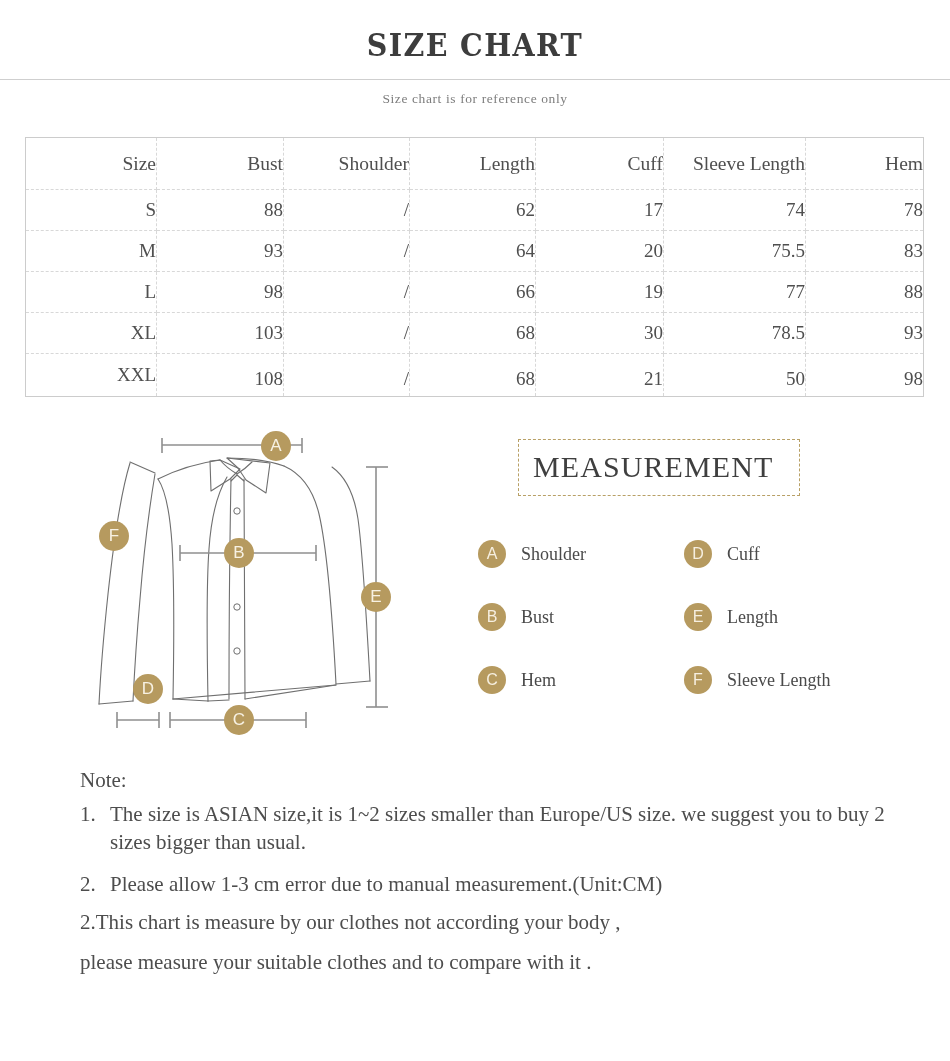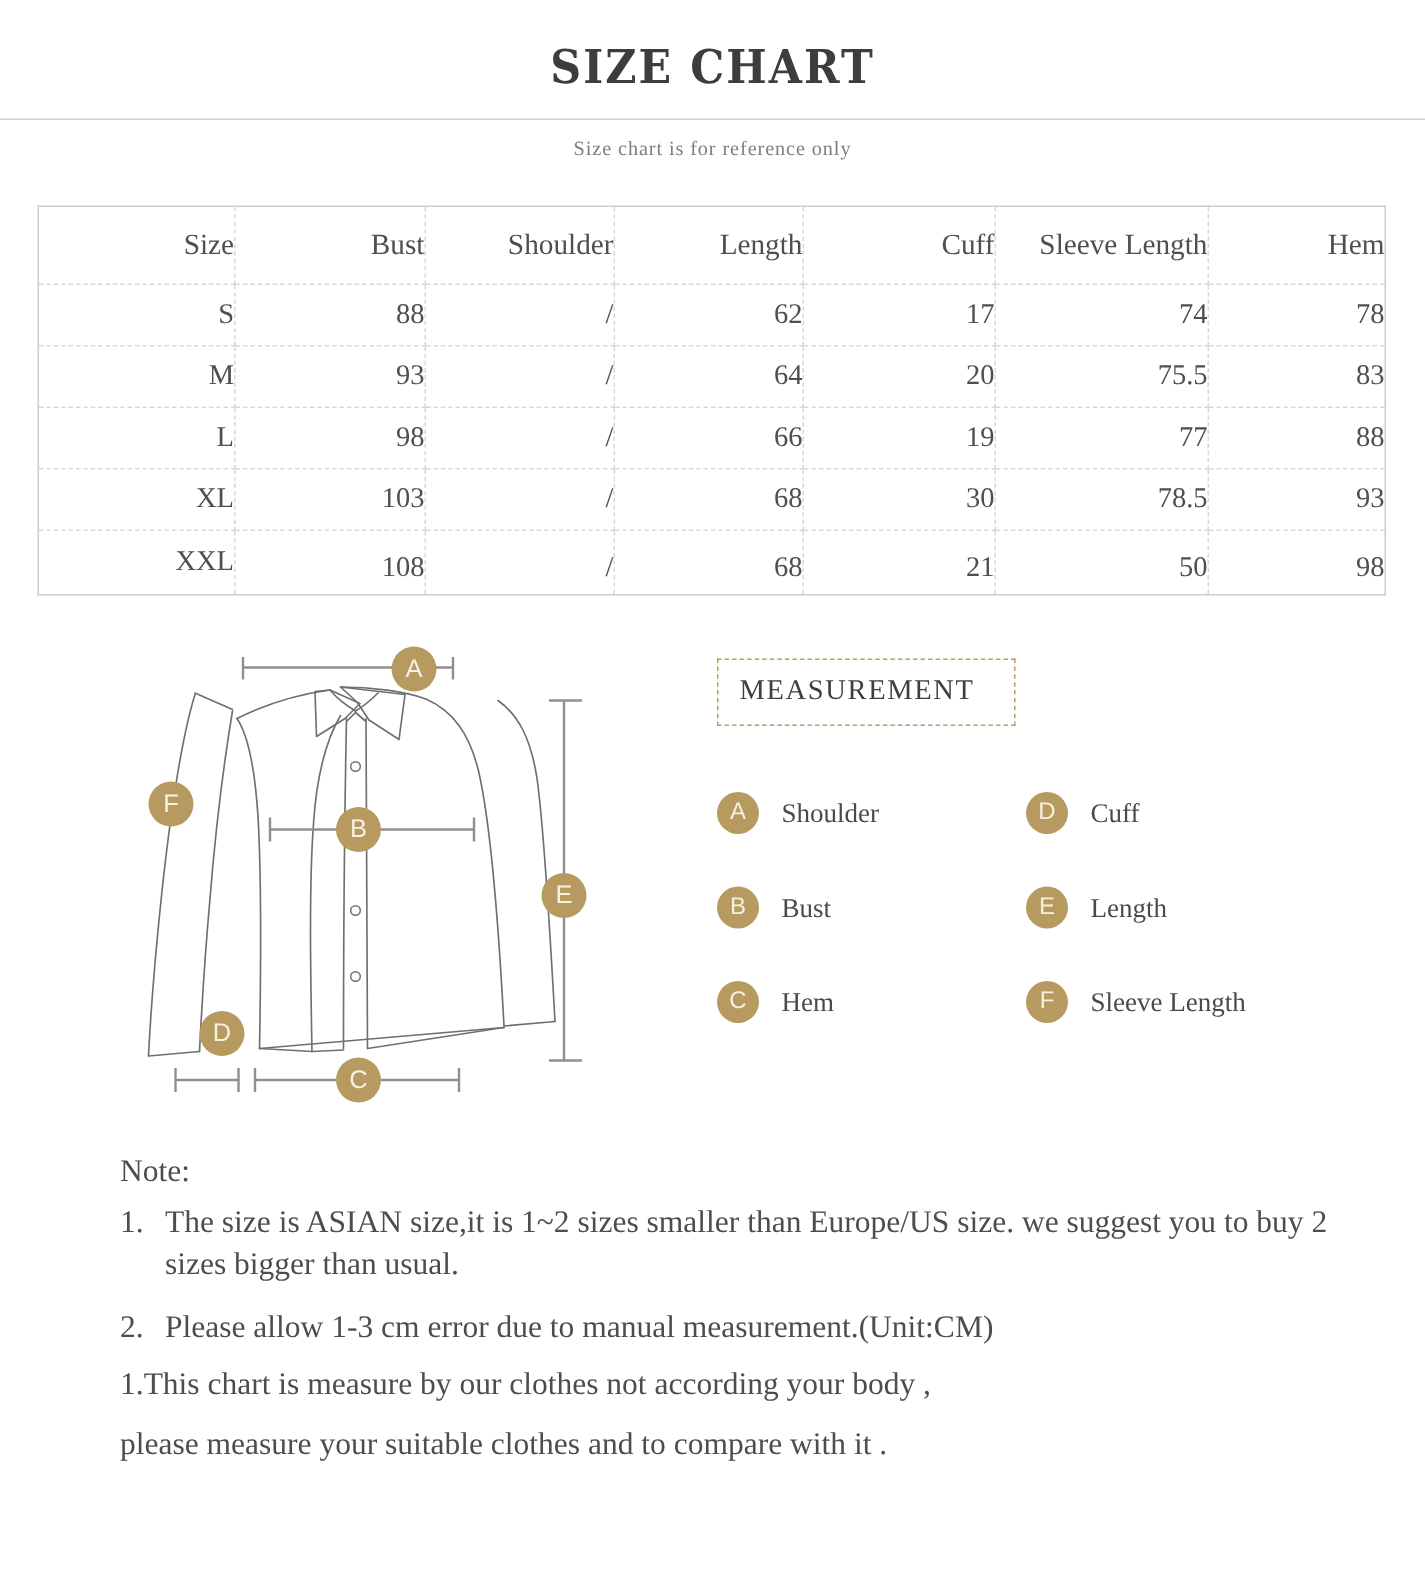--- a/index.html
+++ b/index.html
@@ -124,23 +124,24 @@
   .legend-panel {
     position: absolute;
     left: 478px;
     top: 20px;
     width: 420px;
   }
   .measurement-box {
     display: inline-block;
     border: 1px dashed #b8a066;
     padding: 10px 26px 11px 14px;
-    font-size: 19px;
+    font-size: 30px;
     letter-spacing: 1.1px;
     color: #3f3f3f;
+    margin-left: 40px;
   }
   .legend-grid {
     margin-top: 44px;
     display: grid;
     grid-template-columns: 206px 206px;
     grid-row-gap: 35px;
   }
   .legend-item {
     display: flex;
     align-items: center;
@@ -400,15 +401,15 @@
   <div class="note-row">
     <span class="note-marker">1.</span>
     <span class="note-text">The size is ASIAN size,it is 1~2 sizes smaller than Europe/US size. we suggest you to buy 2 sizes bigger than usual.</span>
   </div>
 
   <div class="note-row" style="margin-top:14px;">
     <span class="note-marker">2.</span>
     <span class="note-text">Please allow 1-3 cm error due to manual measurement.(Unit:CM)</span>
   </div>
 
-  <div class="note-plain">1.This chart is measure by our clothes not according your body ,</div>
+  <div class="note-plain">2.This chart is measure by our clothes not according your body ,</div>
   <div class="note-plain">please measure your suitable clothes and to compare with it .</div>
 </div>
 
 </body></html>

